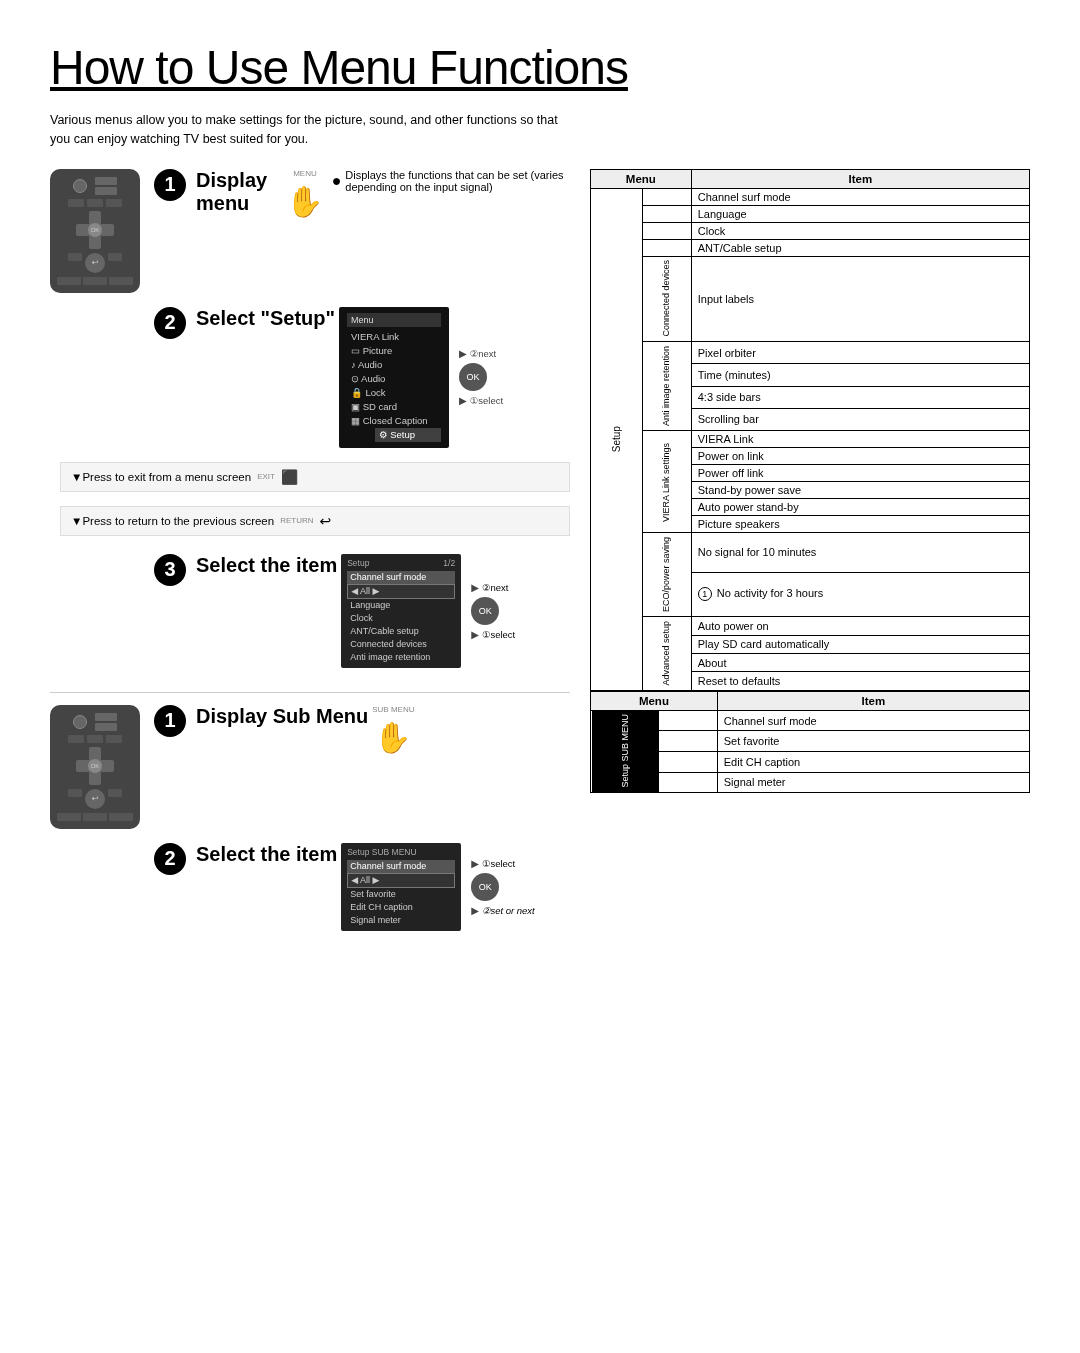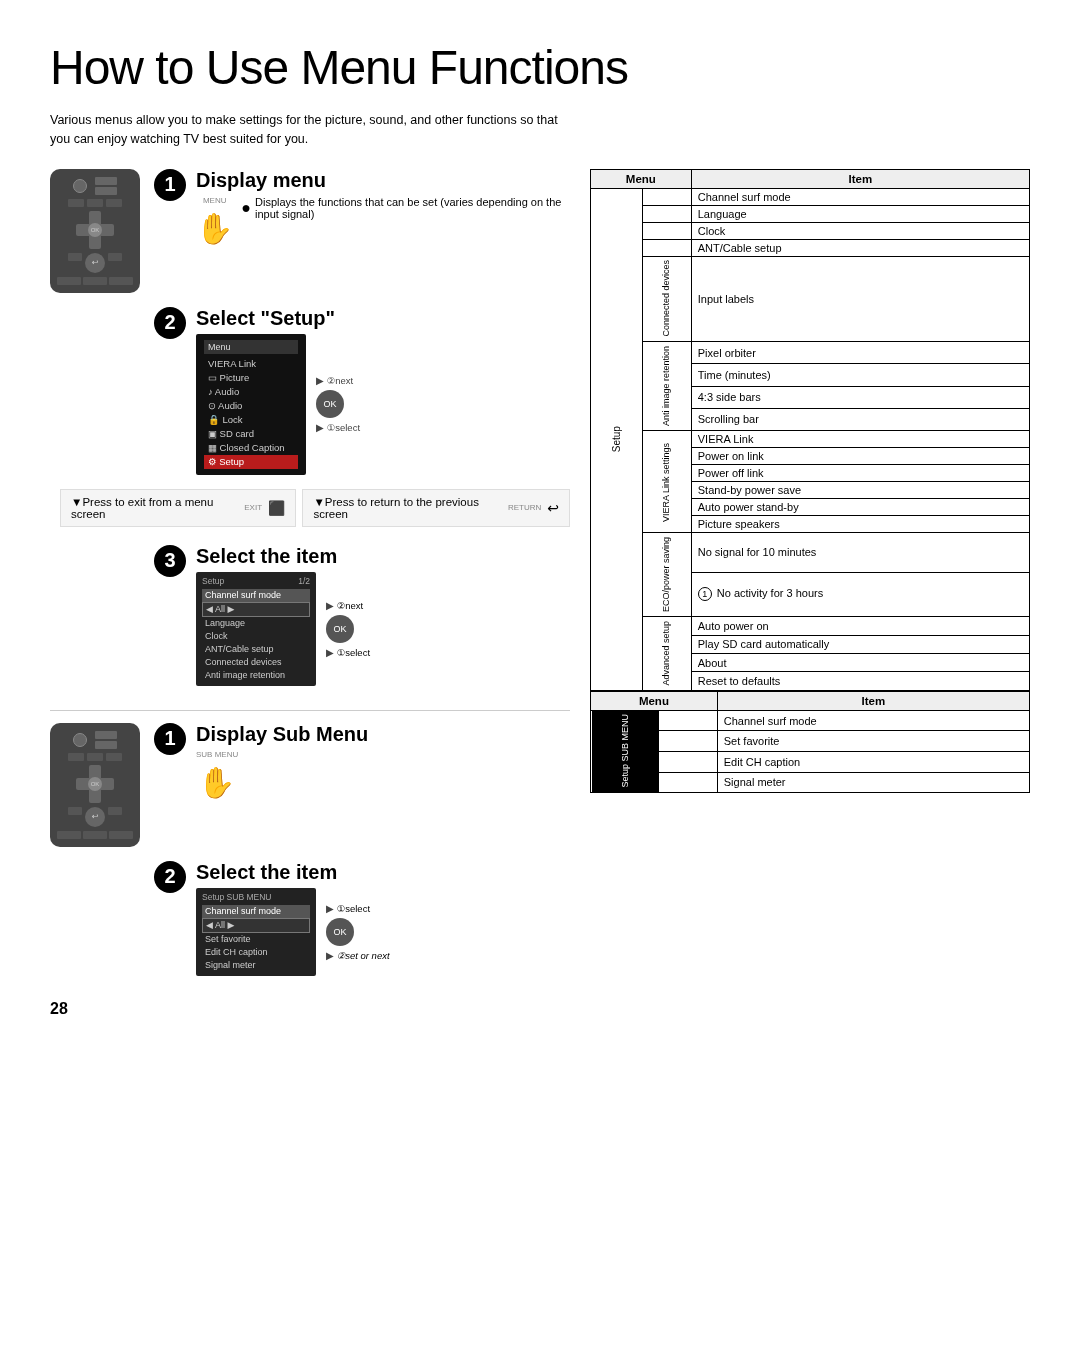--- a/index.html
+++ b/index.html
@@ -10,20 +10,21 @@
       width: 1080px;
       min-height: 1353px;
       padding: 40px 50px;
       font-size: 14px;
     }
     h1 {
       font-size: 48px;
       font-weight: 300;
       margin-bottom: 16px;
       letter-spacing: -1px;
+      text-decoration: underline;
     }
     .intro-text {
       font-size: 12.5px;
       margin-bottom: 20px;
       line-height: 1.5;
       max-width: 520px;
     }
     .main-layout {
       display: flex;
       gap: 20px;
@@ -52,22 +53,23 @@
       margin-bottom: 3px;
       font-size: 9px;
       color: #ddd;
     }
     .menu-screenshot .menu-item {
       padding: 1.5px 4px;
       font-size: 9.5px;
       color: #ccc;
     }
     .menu-screenshot .menu-item.selected {
-      background: #b91c1c;
+      background: #404040;
       color: #fff;
+      margin-left: 28px;
     }
 
     
     .press-info {
       background: #f5f5f5;
       border: 1px solid #ddd;
       padding: 6px 10px;
       font-size: 11.5px;
       margin-bottom: 8px;
       display: flex;
@@ -162,21 +164,21 @@
     .step-group { margin-bottom: 24px; }
     .step-row { display:flex; gap:10px; margin-bottom: 14px; }
     .num-badge {
       width:32px; height:32px;
       background:#000; color:#fff;
       border-radius:50%;
       display:flex; align-items:center; justify-content:center;
       font-size:20px; font-weight:bold;
       flex-shrink:0;
     }
-    .step-details { display:flex; flex-direction:column; gap:4px; }
+    .step-details { display:flex; gap:4px; }
     .step-head { font-size:20px; font-weight:bold; }
 
     .arrow-right {
       display: inline-block;
       font-size: 10px;
       color: #444;
     }
     .note-line {
       display: flex;
       align-items: center;
@@ -340,21 +342,21 @@
                 <div class="arr">
                     <span class="arrow-right">▶</span>
                     <span>①select</span>
                   </div>
               </div>
             </div>
           </div>
         </div>
       </div>
 
-      <div style="display:flex; flex-direction:row; gap:6px; margin-left:10px; margin-bottom:10px;">
+      <div style="display:flex; flex-direction:column; gap:6px; margin-left:10px; margin-bottom:10px;">
         <div class="press-info">
           <span>▼Press to exit from a menu screen</span>
           <span class="small-label">EXIT</span>
           <span style="font-size:14px;">⬛</span>
         </div>
         <div class="press-info">
           <span>▼Press to return to the previous screen</span>
           <span class="small-label">RETURN</span>
           <span style="font-size:14px;">↩</span>
         </div>
@@ -468,21 +470,20 @@
               <div class="arr">
                   <span class="arrow-right">▶</span>
                   <span style="font-size:9.5px;font-style:italic;">②set or next</span>
                 </div>
             </div>
           </div>
         </div>
       </div>
     </div>
 
-    <div class="page-num">28</div>
   </div>
 
   <div class="right-col">
 
 
     <table class="menu-table">
       <thead>
         <tr>
           <th colspan="2">Menu</th>
           <th>Item</th>

